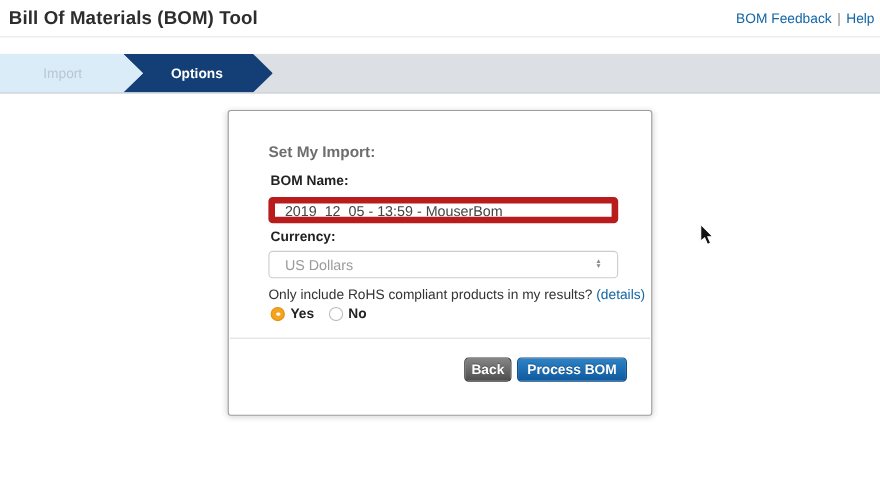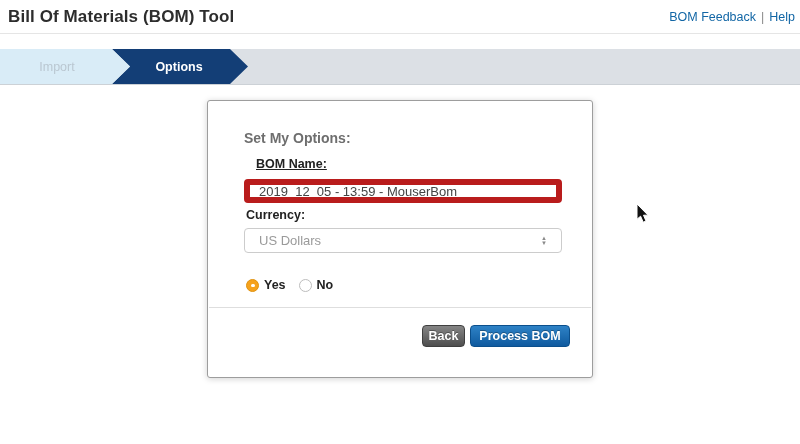--- a/index.html
+++ b/index.html
@@ -19,21 +19,21 @@
   .step-import { left:0; width:130px; background:#d9ecf7; color:#bac7d1; padding-right:16px;
     clip-path:polygon(0 0, calc(100% - 18px) 0, 100% 50%, calc(100% - 18px) 100%, 0 100%); }
   .step-options { left:112px; width:136px; background:#133e76; color:#ffffff; font-weight:bold; padding-right:14px; padding-left:12px;
     clip-path:polygon(0 0, calc(100% - 18px) 0, 100% 50%, calc(100% - 18px) 100%, 0 100%, 18px 50%); }
 
   
   .modal { position:absolute; left:207px; top:100px; width:386px; height:278px; background:#fff;
     border:1px solid #9d9d9d; border-radius:3px; box-shadow:0 1px 6px rgba(0,0,0,0.18); box-sizing:border-box; }
   .modal-heading { position:absolute; left:36px; top:29px; font-size:14px; font-weight:bold; color:#6e6e6e; }
   .field-label { position:absolute; font-size:12.5px; font-weight:bold; color:#222; }
-  .bom-label { left:48px; top:56px;text-decoration:underline; }
+  .bom-label { left:38px; top:56px; }
   .bom-input { position:absolute; left:36px; top:78px; width:318px; height:24px; box-sizing:border-box;
     border:6px solid #b91c1c; border-radius:4px; padding:0 9px; font-size:13px; color:#444; font-family:inherit; outline:none; }
   .currency-label { left:38px; top:107px; }
   .select-box { position:absolute; left:36px; top:127px; width:318px; height:25px; box-sizing:border-box;
     border:1px solid #ccc; border-radius:4px; background:#fff; display:flex; align-items:center;
     justify-content:space-between; padding:0 14px; font-size:13px; color:#9a9a9a; cursor:default; }
   .spinner { display:flex; flex-direction:column; color:#8a8a8a; font-size:6px; line-height:5px; letter-spacing:0; }
   .rohs-question { position:absolute; left:36px; top:160px; font-size:12.5px; color:#333; white-space:nowrap; }
   .details-link { color:#1266a5; text-decoration:none; cursor:pointer; }
   .radio-row { position:absolute; left:38px; top:177px; display:flex; align-items:center; font-size:12.5px; font-weight:bold; color:#222; }
@@ -66,34 +66,38 @@
   <div class="stepper">
     <div class="step step-options">
       <span>Options</span>
     </div>
     <div class="step step-import">
       <span>Import</span>
     </div>
   </div>
 
   <div class="modal">
-    <div class="modal-heading">Set My Options:</div>
+    <div class="modal-heading">Set My Import:</div>
 
     <div class="field-label bom-label">BOM Name:</div>
     <input class="bom-input" type="text" value="2019_12_05 - 13:59 - MouserBom" style="">
 
     <div class="field-label currency-label">Currency:</div>
     <div class="select-box">
       <span>US Dollars</span>
       <span class="spinner">
           <span>▲</span>
           <span>▼</span>
         </span>
     </div>
 
+    <div class="rohs-question">
+      <span>Only include RoHS compliant products in my results?</span>
+      <a class="details-link">(details)</a>
+    </div>
 
     <div class="radio-row">
       <span class="radio radio-selected"></span>
       <span>Yes</span>
       <span class="radio radio-unselected"></span>
       <span>No</span>
     </div>
 
     <div class="footer-divider"></div>
 

